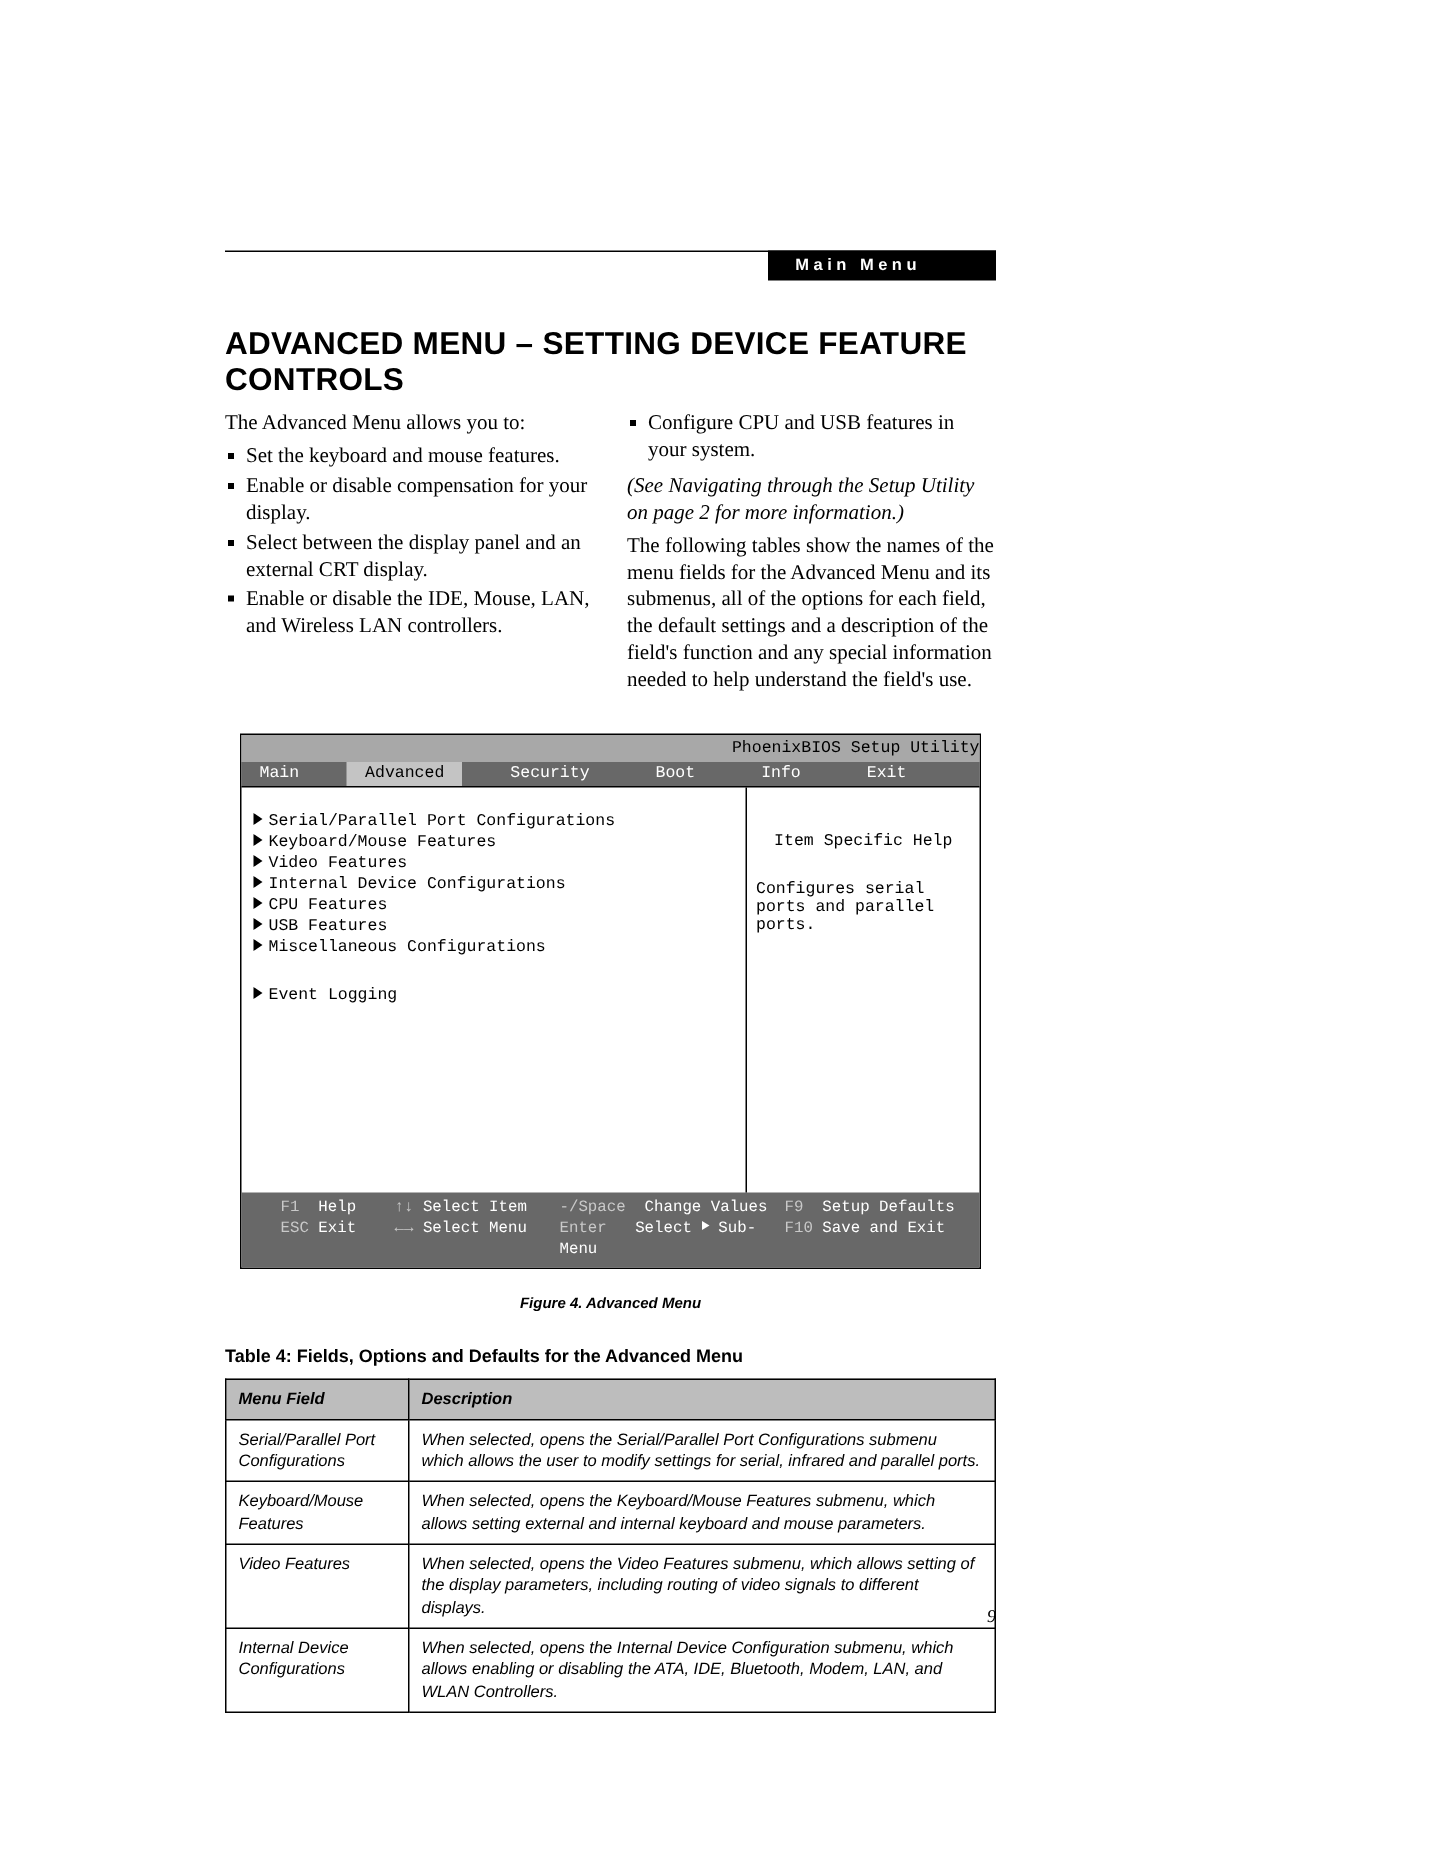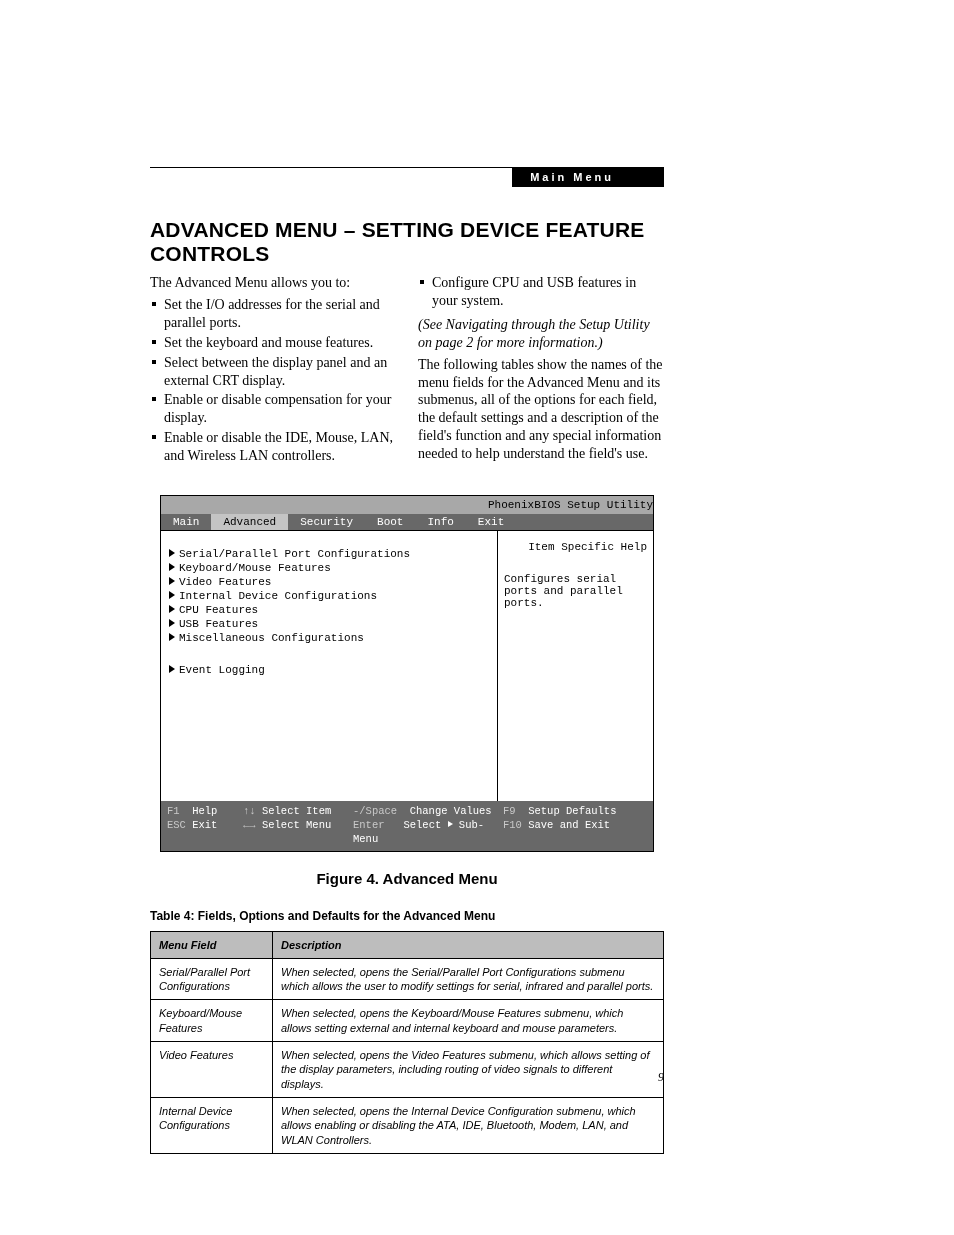--- a/index.html
+++ b/index.html
@@ -82,20 +82,21 @@
     background: #a8a8a8;
     text-align: right;
     padding: 3px 0;
     font-size: 11px;
   }
   .bios-tabs {
     display: flex;
     background: #686868;
     color: #fff;
     font-size: 11px;
+    gap: 20px;
   }
   .bios-tabs span {
     padding: 2px 12px;
   }
   .bios-tabs span.active {
     background: #c4c4c4;
     color: #000;
   }
   .bios-body {
     display: flex;
@@ -121,44 +122,46 @@
     vertical-align: 0px;
   }
   .bios-right {
     width: 156px;
     border-left: 1px solid #000;
     padding: 10px 6px;
     box-sizing: border-box;
     text-align: left;
   }
   .bios-right .help-title {
-    text-align: right;
+    text-align: center;
     padding-bottom: 20px;
+    margin-top: 20px;
   }
   .bios-footer {
     background: #686868;
     color: #fff;
     font-size: 10.5px;
     padding: 3px 6px 4px 6px;
     line-height: 1.35;
   }
   .bios-footer .fl {
     display: flex;
     justify-content: space-between;
   }
-  .bios-footer .col1 { width: 76px; }
+  .bios-footer .col1 { width: 76px; margin-left: 20px; }
   .bios-footer .col2 { width: 110px; }
   .bios-footer .col3 { width: 150px; }
   .bios-footer .col4 { flex: 1; text-align: left; }
   .figcap {
     text-align: center;
     font-family: Arial, Helvetica, sans-serif;
-    font-size: 15px;
+    font-size: 10px;
     font-weight: bold;
     margin: 18px 0 22px 0;
+    font-style: italic;
   }
   .tablecap {
     font-family: Arial, Helvetica, sans-serif;
     font-size: 12px;
     font-weight: bold;
     margin: 0 0 8px 0;
   }
   table.fields {
     width: 100%;
     border-collapse: collapse;
@@ -201,24 +204,23 @@
 <div class="page">
 
   <div class="top-rule"></div>
   <div class="header-badge">Main Menu</div>
 
   <h1 class="title">ADVANCED MENU – SETTING DEVICE FEATURE CONTROLS</h1>
 
   <div class="cols">
     <p>The Advanced Menu allows you to:</p>
     <ul class="squares">
-      <li>Set the I/O addresses for the serial and parallel ports.</li>
       <li>Set the keyboard and mouse features.</li>
+      <li>Enable or disable compensation for your display.</li>
       <li>Select between the display panel and an external CRT display.</li>
-      <li>Enable or disable compensation for your display.</li>
       <li>Enable or disable the IDE, Mouse, LAN, and Wireless LAN controllers.</li>
     </ul>
     <ul class="squares">
       <li>Configure CPU and USB features in your system.</li>
     </ul>
     <p class="italic">(See Navigating through the Setup Utility on page 2 for more information.)</p>
     <p>The following tables show the names of the menu fields for the Advanced Menu and its submenus, all of the options for each field, the default settings and a description of the field's function and any special information needed to help understand the field's use.</p>
   </div>
 
   <div class="bios">

